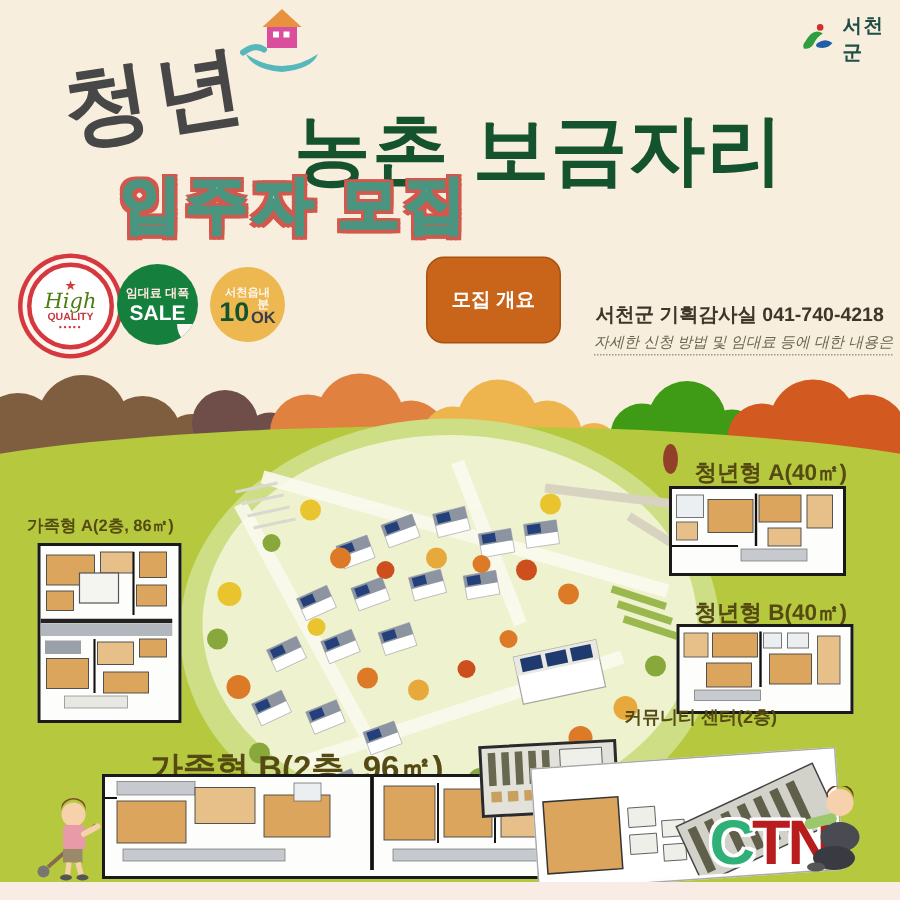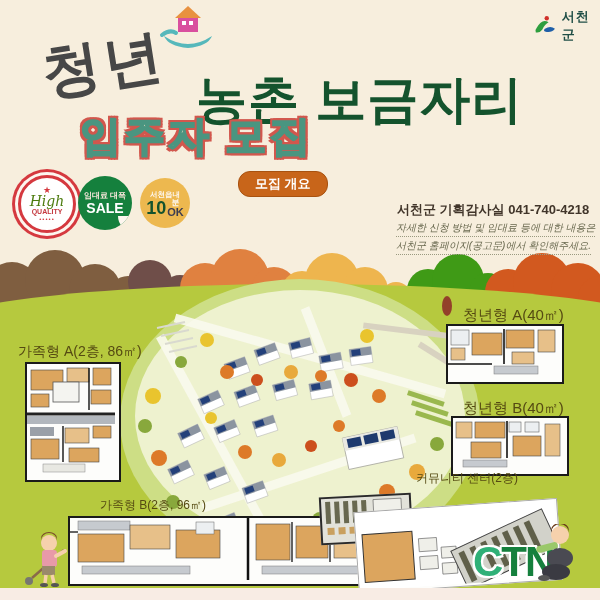--- a/index.html
+++ b/index.html
@@ -55,21 +55,21 @@
   .badge-ten .ten-row{display:flex;align-items:center;line-height:18px;}
   .badge-ten .ten-num{font-size:18px;font-weight:900;color:#14532d;}
   .badge-ten .ten-col{display:flex;flex-direction:column;margin-left:1px;}
   .badge-ten .ten-unit{font-size:8px;color:#fdf6ef;font-weight:700;line-height:8px;}
   .badge-ten .ten-ok{font-size:11px;font-weight:900;color:#3c3c50;line-height:10px;}
 
   
   .pill{
     position:absolute;z-index:6;background:#c8651a;color:#fff;
     font-size:13px;font-weight:800;border-radius:12px;
-    padding:3px 16px;border:1px solid #a85210;
+    padding:19px 16px;border:1px solid #a85210;margin-left:46px;
   }
   .pill-overview{left:238px;top:171px;}
   .pill-contact{left:408px;top:171px;}
   .overview-list{position:absolute;left:211px;top:196px;z-index:6;}
   .overview-list .item{font-size:13px;font-weight:800;color:#41352a;line-height:20px;}
   .contact-office{position:absolute;left:397px;top:201px;z-index:6;
                   font-size:13px;font-weight:800;color:#41352a;}
   .contact-note{position:absolute;z-index:6;font-size:10px;font-style:italic;color:#68684e;
                 border-bottom:1px dotted #9a9a80;padding-bottom:1px;}
   .note1{left:396px;top:221px;}
@@ -79,45 +79,45 @@
   .tree-band{position:absolute;left:0;top:242px;z-index:1;}
   .green-field{
     position:absolute;left:-80px;top:284px;width:760px;height:310px;z-index:2;
     background:#b6c93e;border-radius:380px 380px 0 0 / 48px 48px 0 0;
   }
   .village{position:absolute;left:115px;top:276px;z-index:3;}
   .tree-trunk{position:absolute;left:442px;top:296px;width:10px;height:20px;
               background:#93402a;border-radius:50%;z-index:3;}
 
   
-  .plan-label{position:absolute;z-index:4;font-weight:400;color:#554a12;}
-  .label-family-a{left:18px;top:343px;font-size:14px;}
+  .plan-label{position:absolute;z-index:4;font-weight:700;color:#554a12;}
+  .label-family-a{left:18px;top:343px;font-size:11px;}
   .label-youth-a{left:463px;top:306px;font-size:15px;}
   .label-youth-b{left:463px;top:399px;font-size:15px;}
-  .label-family-b{left:100px;top:497px;font-size:12px;}
+  .label-family-b{left:100px;top:497px;font-size:22px;}
   .label-community{left:416px;top:470px;font-size:12px;}
   .plan-card{position:absolute;z-index:4;background:#fdfdfb;border:2px solid #1a1a1a;}
   .card-family-a{left:25px;top:362px;width:92px;height:116px;}
   .card-youth-a{left:446px;top:324px;width:114px;height:56px;}
   .card-youth-b{left:451px;top:416px;width:114px;height:56px;}
   .card-family-b{left:68px;top:516px;width:364px;height:66px;}
   .card-community-1{left:320px;top:495px;width:88px;height:44px;transform:rotate(-3deg);
                     background:#e2e2da;border:2px solid #2a2a2a;}
   .card-community-2{left:356px;top:505px;width:202px;height:80px;transform:rotate(-4deg);
                     border:1px solid #aaa;}
   .kid-left{position:absolute;left:22px;top:532px;z-index:4;}
   .kid-right{position:absolute;left:534px;top:524px;z-index:5;}
 
   
   .ctn{position:absolute;left:473px;top:538px;z-index:4;font-size:42px;font-weight:900;
        letter-spacing:-2px;
        text-shadow:-2px 0 #fff,2px 0 #fff,0 -2px #fff,0 2px #fff,
                    -2px -2px #fff,2px 2px #fff,-2px 2px #fff,2px -2px #fff;}
   .ctn .c{color:#2fb077;}
-  .ctn .tn{color:#15803d;}
+  .ctn .tn{color:#b91c1c;}
   .bottom-strip{position:absolute;left:0;top:588px;width:600px;height:12px;
                 background:#f8ece4;z-index:5;}
 </style>
 </head>
 <body>
 
 <div class="poster">
 
   <div class="seocheon-logo">
     <svg width="26" height="24" viewBox="0 0 26 24">
@@ -159,21 +159,20 @@
         <span class="ten-unit">분</span>
         <span class="ten-ok">OK</span>
       </span>
     </span>
   </div>
 
   <div class="pill pill-overview">모집 개요</div>
 
   <div class="contact-office">서천군 기획감사실  041-740-4218</div>
   <div class="contact-note note1">자세한 신청 방법 및 임대료 등에 대한 내용은</div>
-  <div class="contact-note note2">서천군 홈페이지(공고문)에서 확인해주세요.</div>
 
   <svg class="tree-band" width="600" height="70" viewBox="0 0 600 70">
     <g fill="#7f5e40">
       <circle cx="12" cy="48" r="28"></circle>
         <circle cx="55" cy="38" r="30"></circle>
         <circle cx="95" cy="48" r="26"></circle>
         <circle cx="128" cy="54" r="20"></circle>
     </g>
     <g fill="#6f4e49">
       <circle cx="150" cy="40" r="22"></circle>

